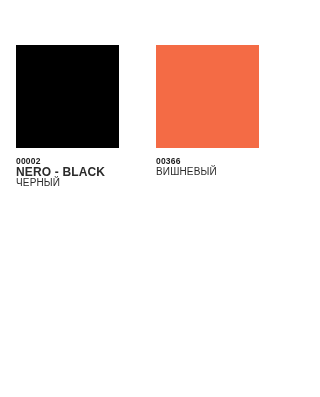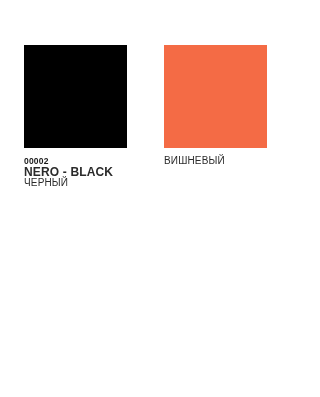--- a/index.html
+++ b/index.html
@@ -15,21 +15,21 @@
   }
   .page {
     position: relative;
     width: 300px;
     height: 397px;
     background: #ffffff;
     box-sizing: border-box;
   }
   .swatch-grid {
     position: absolute;
-    left: 24px;
+    left: 16px;
     top: 45px;
     width: 243px;
     display: grid;
     grid-template-columns: 103px 103px;
     grid-column-gap: 37px;
     grid-row-gap: 18px;
   }
   .swatch-cell {
     width: 103px;
   }
@@ -81,18 +81,19 @@
         <div class="swatch-name">NERO - BLACK</div>
         <div class="swatch-name-ru">ЧЕРНЫЙ</div>
       </div>
     </div>
 
 
 
     <div class="swatch-cell">
       <div class="swatch-chip" style="background-color: rgb(244, 107, 69);"></div>
       <div class="swatch-caption">
+        <div class="swatch-code">00366</div>
         <div class="swatch-name-ru">ВИШНЕВЫЙ</div>
       </div>
     </div>
 
   </div>
 </div>
 
 </body></html>

